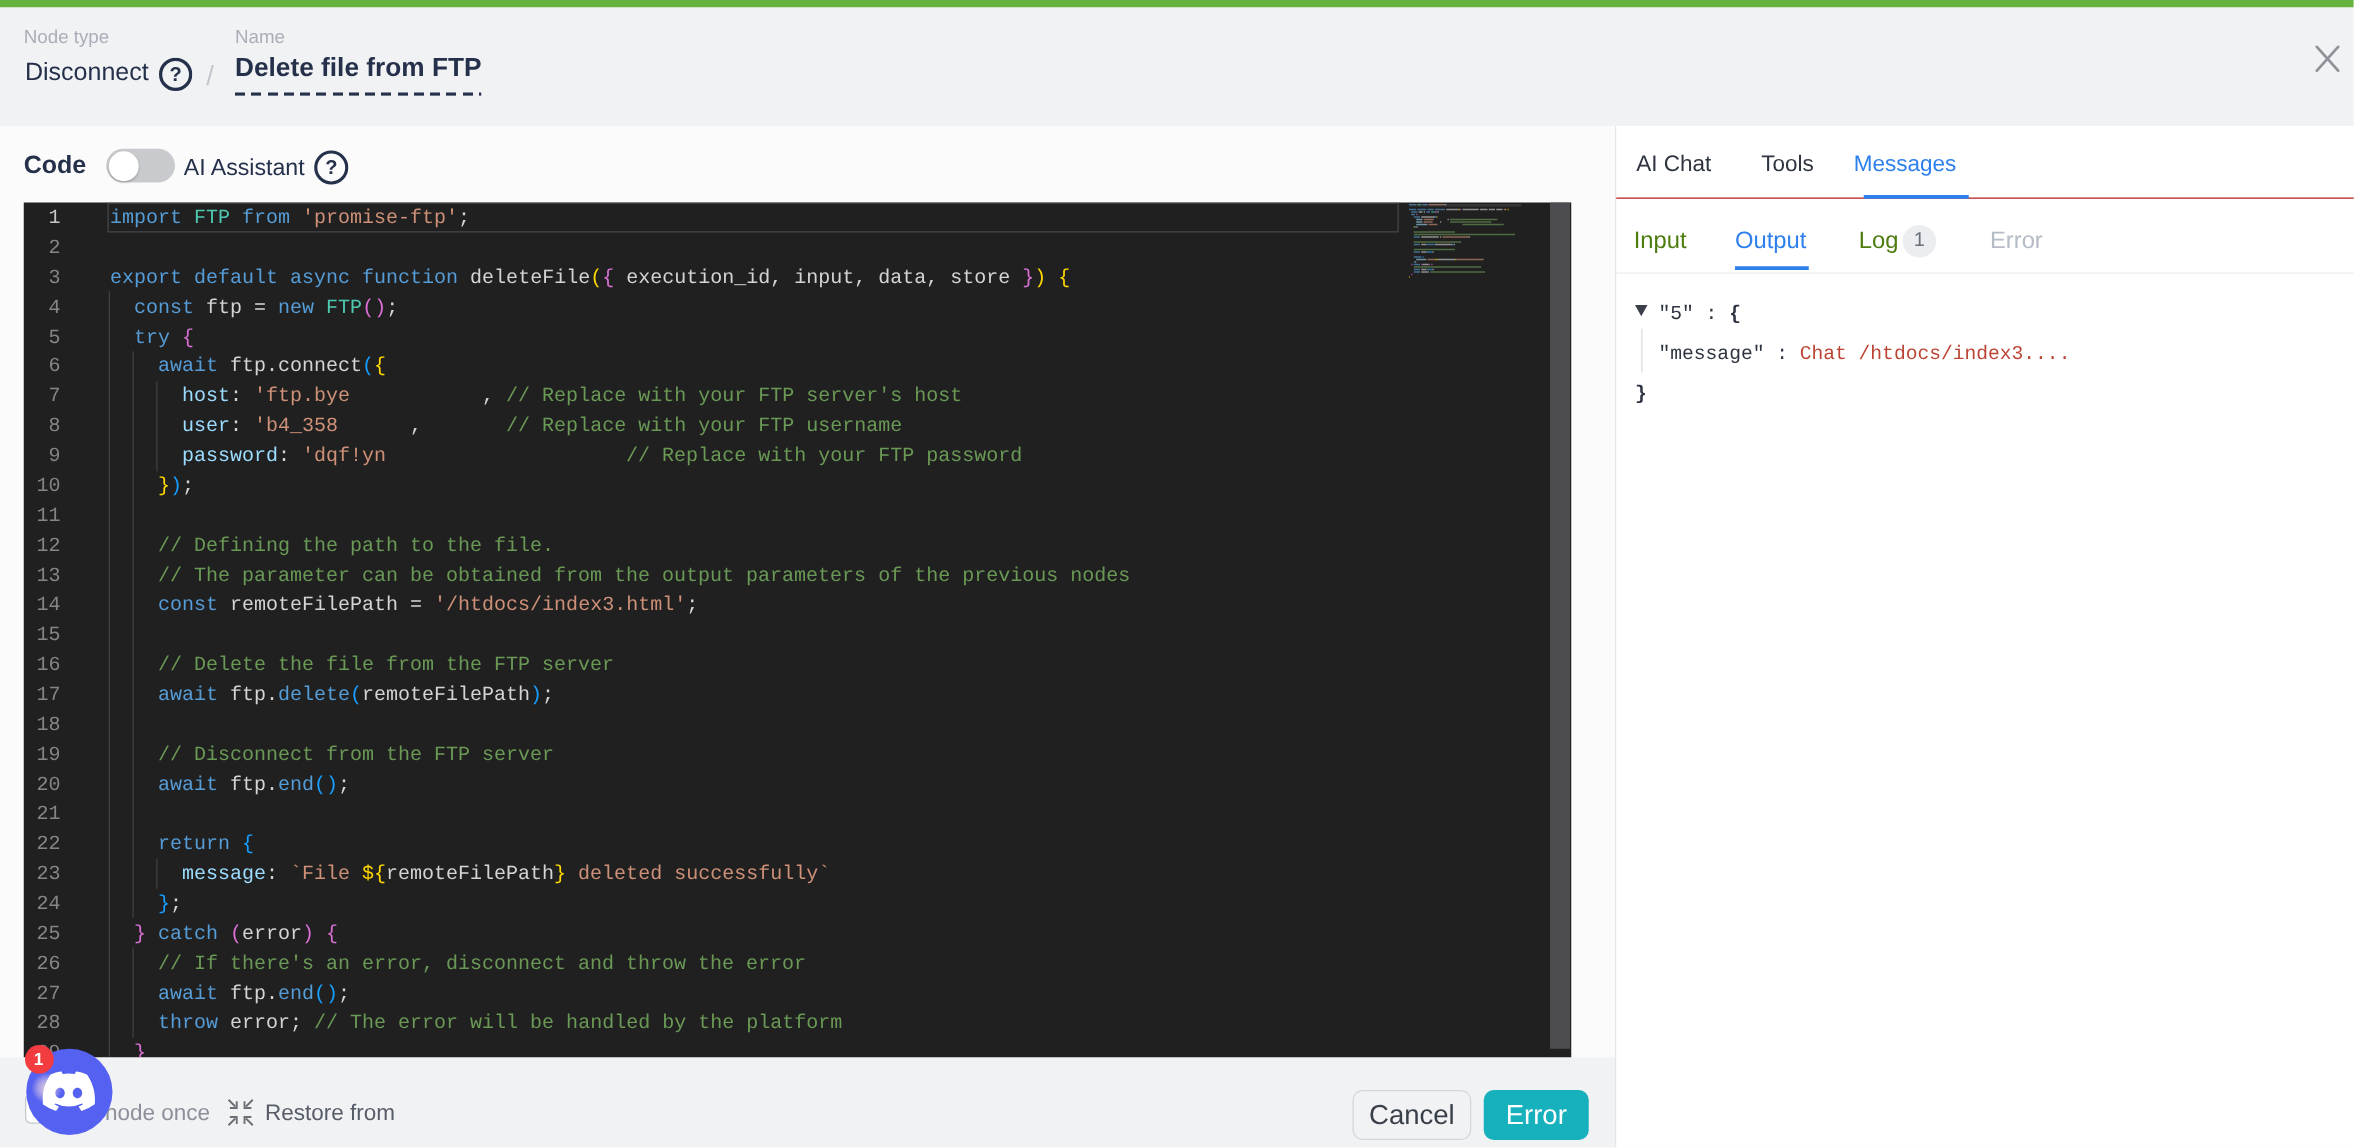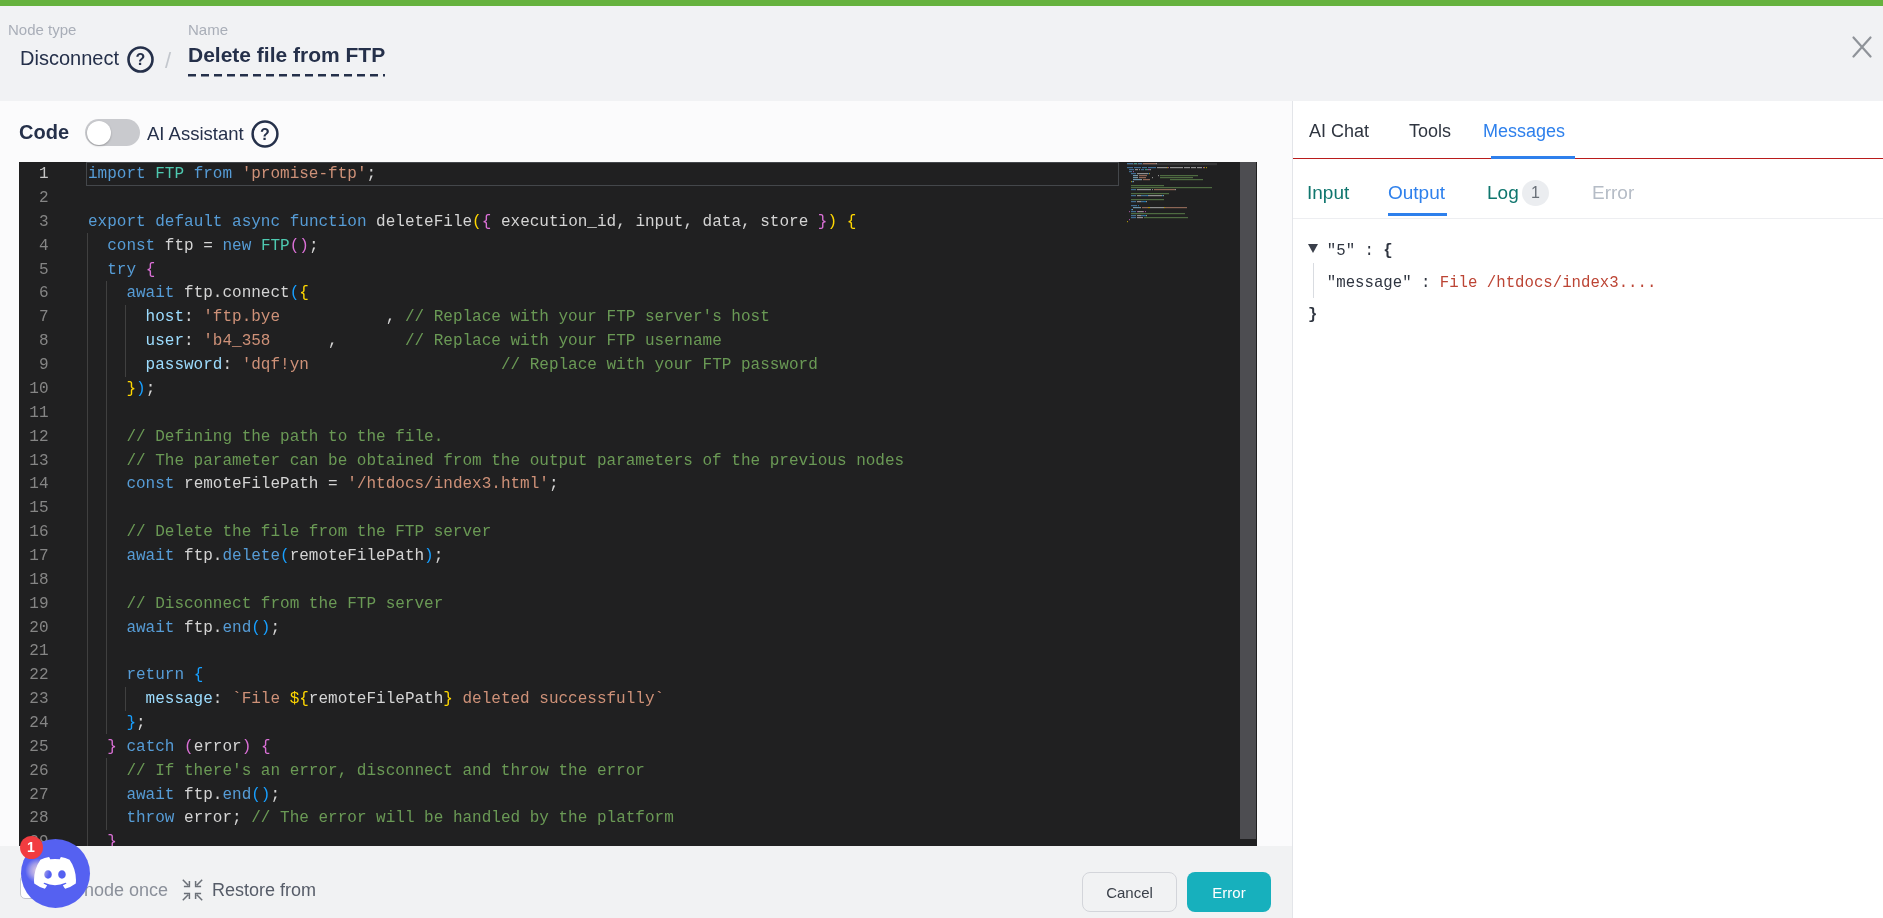--- a/index.html
+++ b/index.html
@@ -30,56 +30,56 @@
   font-size:16px; line-height:23.86px; color:#d4d4d4; white-space:pre; }
 .curline { position:absolute; left:67px; top:0.5px; width:1033px; height:23.8px; border:1px solid #44474b; }
 .guide { position:absolute; width:1px; background:#404040; }
 .minimap { position:absolute; left:1108px; top:1.2px; }
 .sbthumb { position:absolute; left:1220.5px; top:0px; width:16.5px; height:677px; background:#4d4d51; }
 .bottombar { position:absolute; left:0; top:846px; width:1292px; height:72px; background:#f1f2f3; }
 .chkbox { position:absolute; left:20px; top:28.5px; width:24px; height:24px; border:1.5px solid #c2c6cd; border-radius:5px; background:#fff; }
 .once { position:absolute; left:46px; top:34px; font-size:18px; color:#8b909a; }
 .restore { position:absolute; left:182px; top:33px; display:flex; align-items:center; color:#5d6370; }
 .restore span { font-size:18px; margin-left:9px; color:#565c68; }
-.btn { position:absolute; top:26px; height:40px; border-radius:8px; font-size:15px;
+.btn { position:absolute; top:26px; height:40px; border-radius:8px; font-size:22px;
   display:flex; align-items:center; justify-content:center; }
 .cancel { left:1082px; width:95px; border:1.5px solid #d3d5da; color:#3a4049; }
 .save { left:1187px; width:84px; background:#17b0bd; color:#ffffff; }
 .discord { position:absolute; left:20.5px; top:838.5px; width:69.5px; height:69.5px; border-radius:50%;
   background:#5561f1; z-index:5; }
 .discord svg.logo { position:absolute; left:13.5px; top:18.5px; }
 .glow { position:absolute; left:4px; top:19px; width:25px; height:25px; border-radius:50%;
   background:radial-gradient(circle at 50% 50%, rgba(255,228,222,0.85) 0%, rgba(255,228,222,0.45) 40%, rgba(255,228,222,0) 70%); }
 .badge { position:absolute; left:-1px; top:-3px; width:23px; height:23px; border-radius:50%;
   background:#f23c40; color:#fff; font-size:14px; font-weight:bold; display:flex; align-items:center; justify-content:center; }
 .rpanel { position:absolute; left:1292px; top:101px; width:591px; height:817px; background:#ffffff;
   border-left:1.5px solid #e3e5e9; }
 .tabs { position:absolute; left:0; top:0; width:591px; height:57.5px; border-bottom:1px solid #b91c1c; }
 .tab { position:absolute; top:20px; font-size:18px; color:#2f3540; }
 .tab.blue { color:#2e80ec; font-weight:500; }
 .tabu { position:absolute; left:198px; top:54.5px; width:84px; height:3.5px; background:#2e80ec; }
 .subtabs { position:absolute; left:0; top:58.5px; width:591px; height:59px; border-bottom:1px solid #edeef1; }
-.stab { position:absolute; top:22px; font-size:19px; color:#0f766e; }
+.stab { position:absolute; top:22px; font-size:19px; color:#4d7c0f; }
 .stab.blue { color:#2e80ec; font-weight:500; }
 .stabu { position:absolute; left:94.5px; top:111.5px; width:59px; height:3.5px; background:#2e80ec; }
 .logbadge { position:absolute; left:1522px; top:180px; width:27px; height:26px; border-radius:50%;
   background:#ebedf0; color:#6a7078; font-size:16px; display:flex; align-items:center; justify-content:center; }
 .jsonpre { position:absolute; left:1308px; top:235px; font-family:"Liberation Mono", monospace;
   font-size:15.7px; line-height:32px; color:#2f3540; white-space:pre; }
 .jsonpre b { font-weight:bold; }
 .red { color:#bc4434; }
 .tri { position:absolute; left:1308px; top:243.5px; width:0; height:0;
   border-left:5.8px solid transparent; border-right:5.8px solid transparent; border-top:9px solid #3a3f4a; }
 .jguide { position:absolute; left:1312.5px; top:263px; width:1.5px; height:35px; background:#d9dce1; }
 </style>
 </head>
 <body>
 <div class="topbar"></div>
 <div class="header">
-  <div class="lbl" style="left:8px">Node type</div>
+  <div class="lbl" style="left:19px">Node type</div>
   <div class="lbl" style="left:188px">Name</div>
   <div class="hline" style="left:20px">
     <span class="navy" style="font-size:20px">Disconnect</span>
   </div>
   <svg class="abs" style="left:127px;top:39.5px" width="27" height="27" viewBox="0 0 27 27">
     <circle cx="13.5" cy="13.5" r="12" fill="none" stroke="#25304a" stroke-width="2.6"></circle>
     <text x="13.5" y="19" text-anchor="middle" font-size="16" font-weight="bold" fill="#25304a" font-family="Liberation Sans">?</text>
   </svg>
   <div class="abs" style="left:165px;top:42px;font-size:22px;color:#c3c7cd">/</div>
   <div class="abs" style="left:188px;top:36.5px"><span class="title">Delete file from FTP</span></div>
@@ -249,14 +249,14 @@
     <div class="stab blue" style="left:95px">Output</div>
     <div class="stab" style="left:194px">Log</div>
     <div class="stab" style="left:299px;color:#b5bcc6">Error</div>
   </div>
   <div class="stabu"></div>
 </div>
 <div class="logbadge">1</div>
 <div class="tri"></div>
 <div class="jguide"></div>
 <div class="jsonpre">  "5" : <b>{</b>
-  "message" : <span class="red">File /htdocs/index3....</span>
+  "message" : <span class="red">Chat /htdocs/index3....</span>
 <b>}</b></div>
 
 </body></html>

